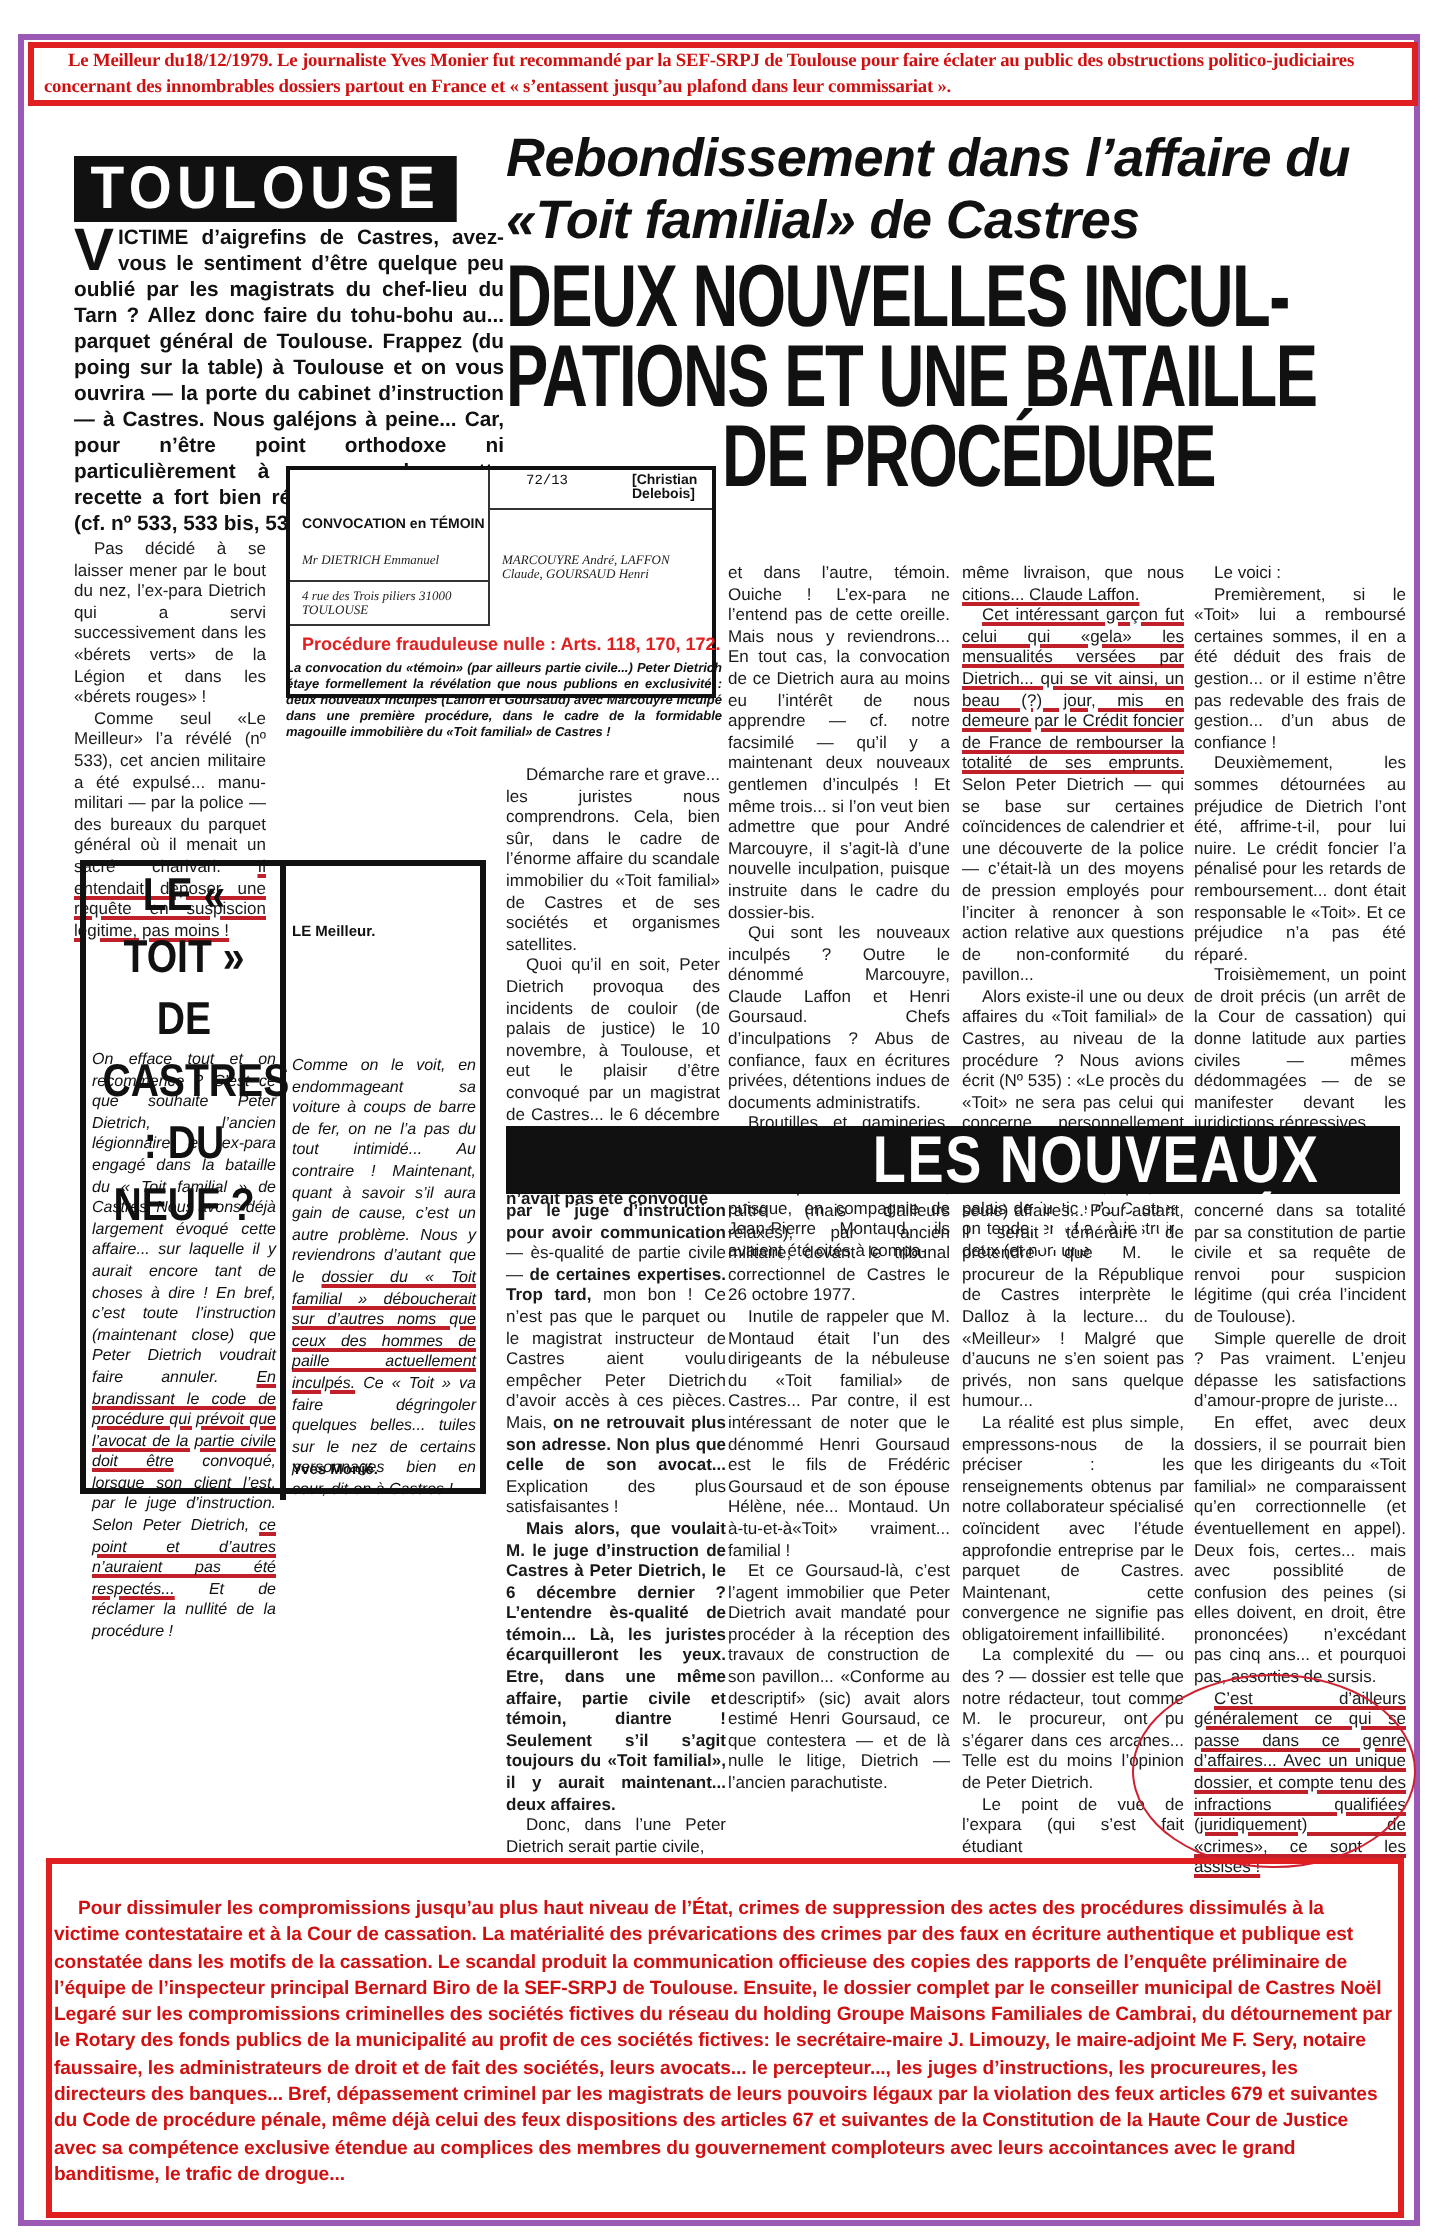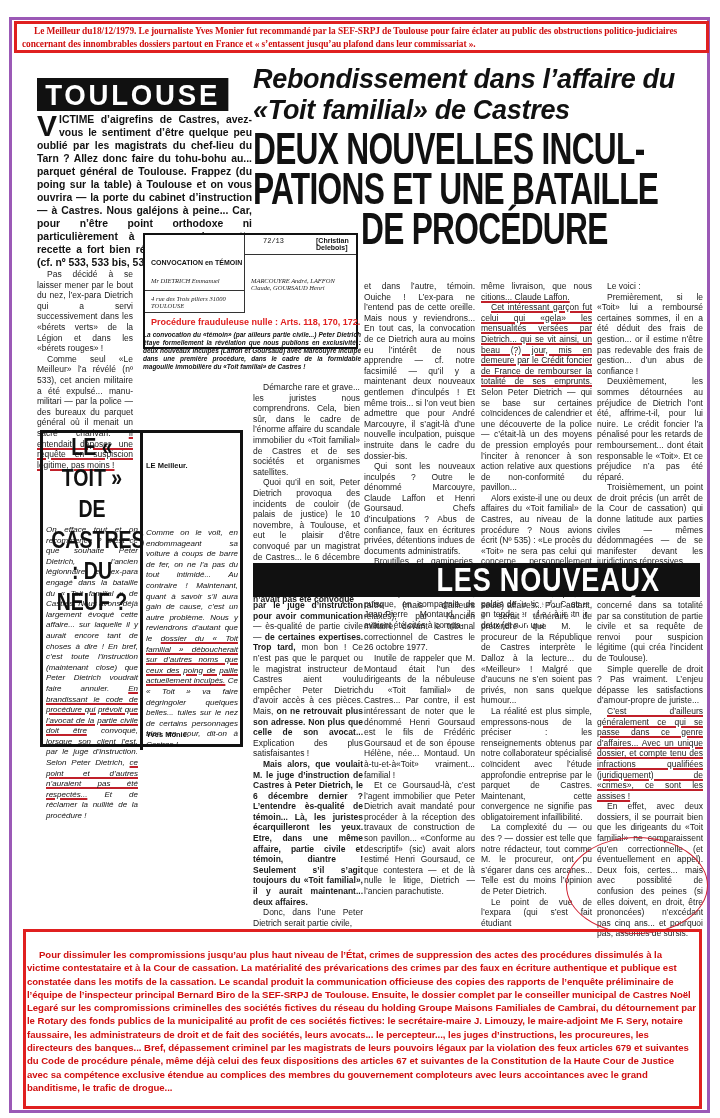--- a/index.html
+++ b/index.html
@@ -116,21 +116,21 @@
 <div class="box-src">LE Meilleur.</div>
 <div class="box-col1">
   <span>On efface tout et on recommence ? C’est ce que souhaite Peter Dietrich, l’ancien légionnaire et ex-para engagé dans la bataille du « Toit familial » de Castres. Nous avons déjà largement évoqué cette affaire... sur laquelle il y aurait encore tant de choses à dire ! En bref, c’est toute l’instruction (maintenant close) que Peter Dietrich voudrait faire annuler.</span>
   <span class="ul">En brandissant le code de procédure qui prévoit que l’avocat de la partie civile doit être</span>
   <span>convoqué, lorsque son client l’est, par le juge d’instruction. Selon Peter Dietrich,</span>
   <span class="ul">ce point et d’autres n’auraient pas été respectés...</span>
   <span>Et de réclamer la nullité de la procédure !</span>
 </div>
 <div class="box-col2">
   <span>Comme on le voit, en endommageant sa voiture à coups de barre de fer, on ne l’a pas du tout intimidé... Au contraire ! Maintenant, quant à savoir s’il aura gain de cause, c’est un autre problème. Nous y reviendrons d’autant que le</span>
-  <span class="ul">dossier du « Toit familial » déboucherait sur d’autres noms que ceux des poing de paille actuellement inculpés.</span>
+  <span class="ul">dossier du « Toit familial » déboucherait sur d’autres noms que ceux des hommes de paille actuellement inculpés.</span>
   <span>Ce « Toit » va faire dégringoler quelques belles... tuiles sur le nez de certains personnages bien en cour, dit-on à Castres !</span>
 </div>
 <div class="box-sig">Yves Monié.</div>
 
 <div class="band"><span>LES NOUVEAUX INCULPÉS</span></div>
 
 <div class="col" style="left:253px; top:600px; width:110px;">
   <p style="text-indent:0"><b>par le juge d’instruction pour avoir communication</b> <span>— ès-qualité de partie civile —</span> <b>de certaines expertises. Trop tard,</b> <span>mon bon ! Ce n’est pas que le parquet ou le magistrat instructeur de Castres aient voulu empêcher Peter Dietrich d’avoir accès à ces pièces. Mais,</span> <b>on ne retrouvait plus son adresse. Non plus que celle de son avocat...</b> <span>Explication des plus satisfaisantes !</span></p>
   <p><b>Mais alors, que voulait M. le juge d’instruction de Castres à Peter Dietrich, le 6 décembre dernier ? L’entendre ès-qualité de témoin... Là, les juristes écarquilleront les yeux. Etre, dans une même affaire, partie civile et témoin, diantre ! Seulement s’il s’agit toujours du «Toit familial», il y aurait maintenant... deux affaires.</b></p>
   <p>Donc, dans l’une Peter Dietrich serait partie civile,</p>
@@ -145,19 +145,19 @@
 <div class="col" style="left:481px; top:600px; width:111px;">
   <p style="text-indent:0">seule) affaires... Pour autant, il serait téméraire de prétendre que M. le procureur de la République de Castres interprète le Dalloz à la lecture... du «Meilleur» ! Malgré que d’aucuns ne s’en soient pas privés, non sans quelque humour...</p>
   <p>La réalité est plus simple, empressons-nous de la préciser : les renseignements obtenus par notre collaborateur spécialisé coïncident avec l’étude approfondie entreprise par le parquet de Castres. Maintenant, cette convergence ne signifie pas obligatoirement infaillibilité.</p>
   <p>La complexité du — ou des ? — dossier est telle que notre rédacteur, tout comme M. le procureur, ont pu s’égarer dans ces arcanes... Telle est du moins l’opinion de Peter Dietrich.</p>
   <p>Le point de vue de l’expara (qui s’est fait étudiant</p>
 </div>
 
 <div class="col" style="left:597px; top:600px; width:106px;">
   <p style="text-indent:0">concerné dans sa totalité par sa constitution de partie civile et sa requête de renvoi pour suspicion légitime (qui créa l’incident de Toulouse).</p>
   <p>Simple querelle de droit ? Pas vraiment. L’enjeu dépasse les satisfactions d’amour-propre de juriste...</p>
+  <p>En effet, avec deux dossiers, il se pourrait bien que les dirigeants du «Toit familial» ne comparaissent qu’en correctionnelle (et éventuellement en appel). Deux fois, certes... mais avec possiblité de confusion des peines (si elles doivent, en droit, être prononcées) n’excédant pas cinq ans... et pourquoi pas, assorties de sursis.</p>
   <p><span class="ul">C’est d’ailleurs généralement ce qui se passe dans ce genre d’affaires... Avec un unique dossier, et compte tenu des infractions qualifiées (juridiquement) de «crimes», ce sont les assises !</span></p>
-  <p>En effet, avec deux dossiers, il se pourrait bien que les dirigeants du «Toit familial» ne comparaissent qu’en correctionnelle (et éventuellement en appel). Deux fois, certes... mais avec possiblité de confusion des peines (si elles doivent, en droit, être prononcées) n’excédant pas cinq ans... et pourquoi pas, assorties de sursis.</p>
 </div>
 <div class="circle"></div>
 
 <div class="botnote"></div>
 <div class="botnote-text">Pour dissimuler les compromissions jusqu’au plus haut niveau de l’État, crimes de suppression des actes des procédures dissimulés à la victime contestataire et à la Cour de cassation. La matérialité des prévarications des crimes par des faux en écriture authentique et publique est constatée dans les motifs de la cassation. Le scandal produit la communication officieuse des copies des rapports de l’enquête préliminaire de l’équipe de l’inspecteur principal Bernard Biro de la SEF-SRPJ de Toulouse. Ensuite, le dossier complet par le conseiller municipal de Castres Noël Legaré sur les compromissions criminelles des sociétés fictives du réseau du holding Groupe Maisons Familiales de Cambrai, du détournement par le Rotary des fonds publics de la municipalité au profit de ces sociétés fictives: le secrétaire-maire J. Limouzy, le maire-adjoint Me F. Sery, notaire faussaire, les administrateurs de droit et de fait des sociétés, leurs avocats... le percepteur..., les juges d’instructions, les procureures, les directeurs des banques... Bref, dépassement criminel par les magistrats de leurs pouvoirs légaux par la violation des feux articles 679 et suivantes du Code de procédure pénale, même déjà celui des feux dispositions des articles 67 et suivantes de la Constitution de la Haute Cour de Justice avec sa compétence exclusive étendue au complices des membres du gouvernement comploteurs avec leurs accointances avec le grand banditisme, le trafic de drogue...</div>
 
 </body></html>

